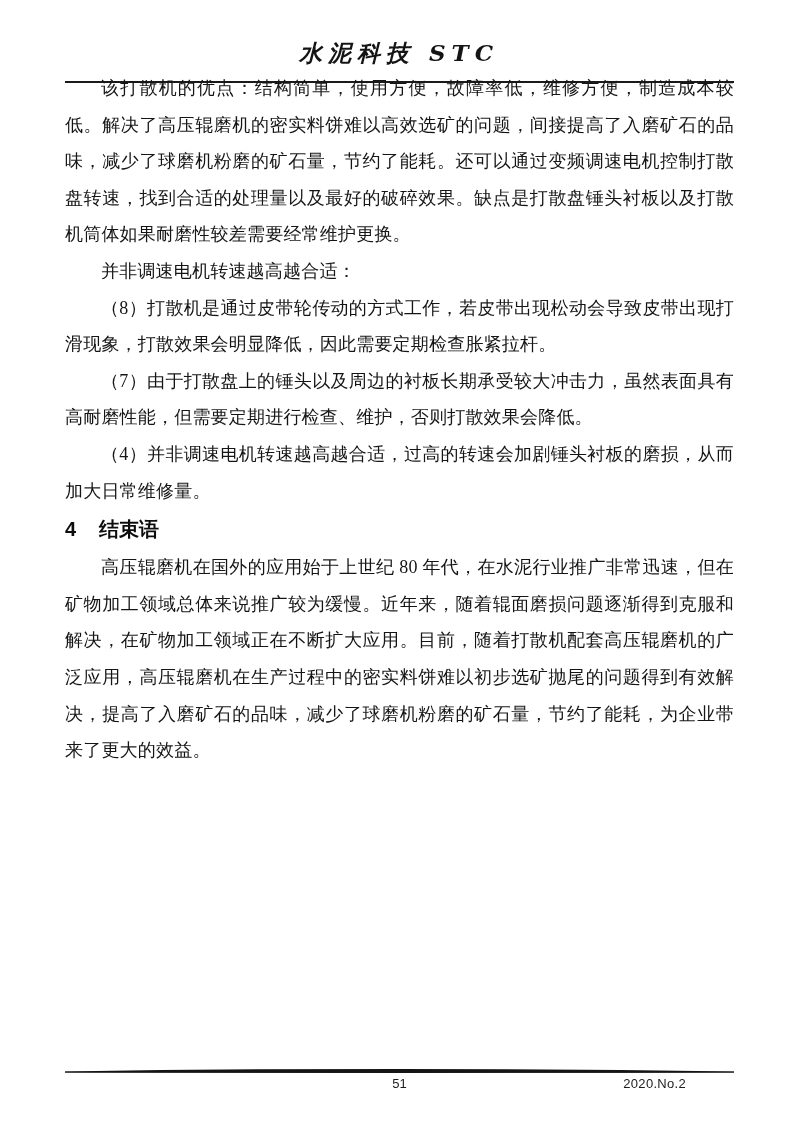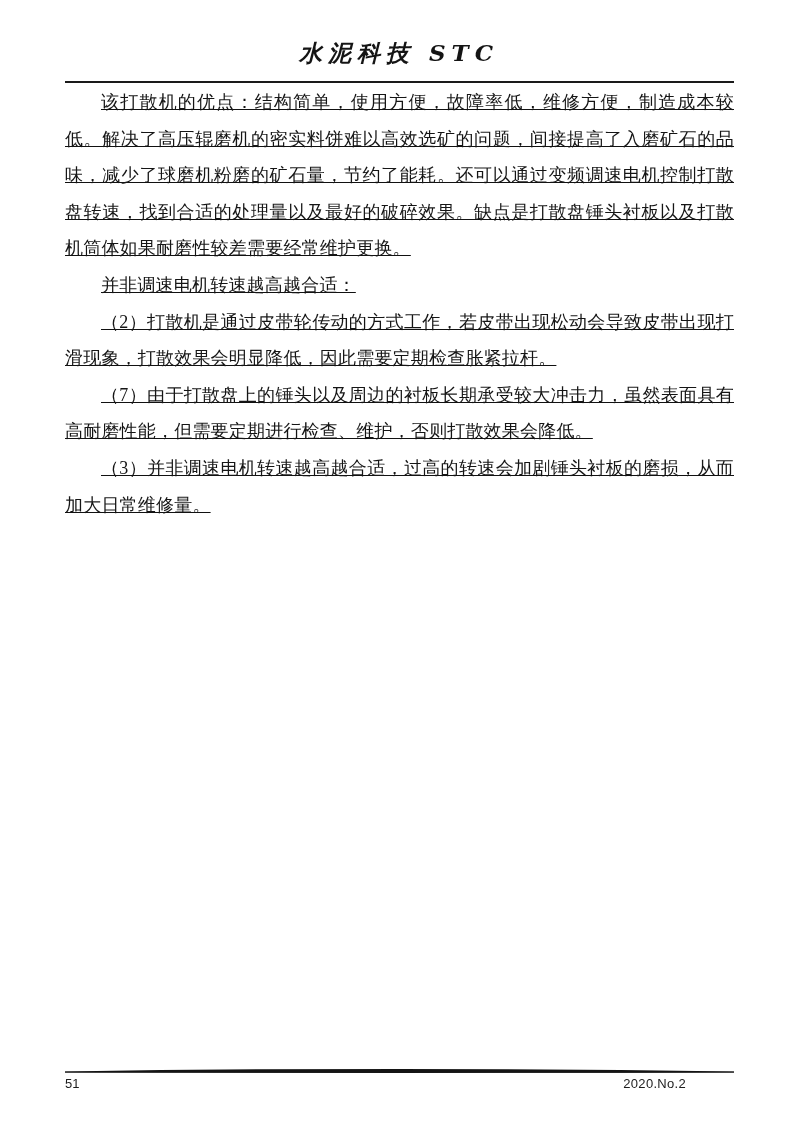--- a/index.html
+++ b/index.html
@@ -43,24 +43,23 @@
     top: 81px;
     left: 65px;
     width: 669px;
     height: 2px;
     background: #1a1a1a;
   }
 
   
   .body-text {
     position: absolute;
-    top: 84px;
+    top: 70px;
     left: 65px;
     width: 669px;
-    text-decoration: underline;
   }
   .para {
     font-size: 18px;
     line-height: 36.6px;
     text-align: justify;
     text-justify: inter-character;
     text-indent: 2em;
     color: #151515;
     letter-spacing: 0.2px;
   }
@@ -100,20 +99,21 @@
     width: 669px;
     height: 20px;
     font-family: "Liberation Sans", "DejaVu Sans", sans-serif;
     font-size: 13px;
     color: #1c1c1c;
   }
   .page-number {
     position: absolute;
     left: 0;
     width: 100%;
+    text-align: center;
     top: 0;
   }
   .issue-label {
     position: absolute;
     right: 48px;
     top: 0;
     letter-spacing: 0.3px;
   }
 </style>
 </head>
@@ -122,25 +122,29 @@
 <div class="page">
 
   <div class="running-header">
     <span class="journal-title">水泥科技 STC</span>
   </div>
   <div class="header-rule"></div>
 
   <div class="body-text">
     <p class="para">该打散机的优点：结构简单，使用方便，故障率低，维修方便，制造成本较低。解决了高压辊磨机的密实料饼难以高效选矿的问题，间接提高了入磨矿石的品味，减少了球磨机粉磨的矿石量，节约了能耗。还可以通过变频调速电机控制打散盘转速，找到合适的处理量以及最好的破碎效果。缺点是打散盘锤头衬板以及打散机筒体如果耐磨性较差需要经常维护更换。</p>
     <p class="para">并非调速电机转速越高越合适：</p>
-    <p class="para">（2）打散机是通过皮带轮传动的方式工作，若皮带出现松动会导致皮带出现打滑现象，打散效果会明显降低，因此需要定期检查胀紧拉杆。</p>
+    <p class="para">（8）打散机是通过皮带轮传动的方式工作，若皮带出现松动会导致皮带出现打滑现象，打散效果会明显降低，因此需要定期检查胀紧拉杆。</p>
     <p class="para">（7）由于打散盘上的锤头以及周边的衬板长期承受较大冲击力，虽然表面具有高耐磨性能，但需要定期进行检查、维护，否则打散效果会降低。</p>
-    <p class="para">（3）并非调速电机转速越高越合适，过高的转速会加剧锤头衬板的磨损，从而加大日常维修量。</p>
+    <p class="para">（4）并非调速电机转速越高越合适，过高的转速会加剧锤头衬板的磨损，从而加大日常维修量。</p>
 
+    <h2 class="section-heading">
+      <span class="sec-num">4</span><span>结束语</span>
+    </h2>
 
+    <p class="para">高压辊磨机在国外的应用始于上世纪 80 年代，在水泥行业推广非常迅速，但在矿物加工领域总体来说推广较为缓慢。近年来，随着辊面磨损问题逐渐得到克服和解决，在矿物加工领域正在不断扩大应用。目前，随着打散机配套高压辊磨机的广泛应用，高压辊磨机在生产过程中的密实料饼难以初步选矿抛尾的问题得到有效解决，提高了入磨矿石的品味，减少了球磨机粉磨的矿石量，节约了能耗，为企业带来了更大的效益。</p>
   </div>
 
   <div class="page-footer">
     <svg class="footer-rule-svg" viewBox="0 0 669 9" preserveAspectRatio="none" aria-hidden="true">
 
       <rect x="0" y="5.6" width="669" height="1.1" fill="#1a1a1a"></rect>
 
       <path d="M0,5.4 Q 334,0.4 669,5.4 L669,6.2 Q 334,7.6 0,6.2 Z" fill="#141414"></path>
     </svg>
     <div class="footer-row">

